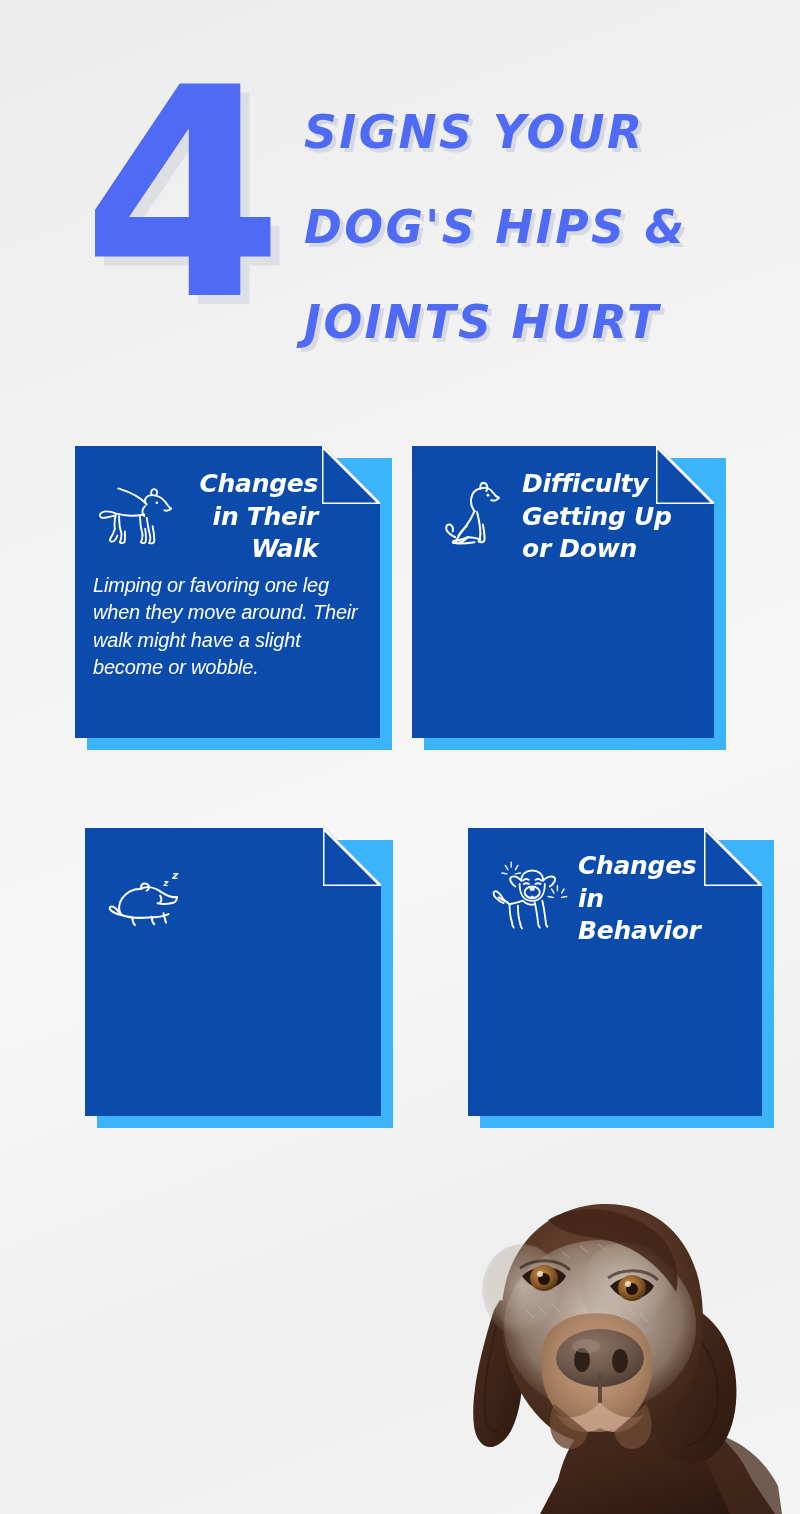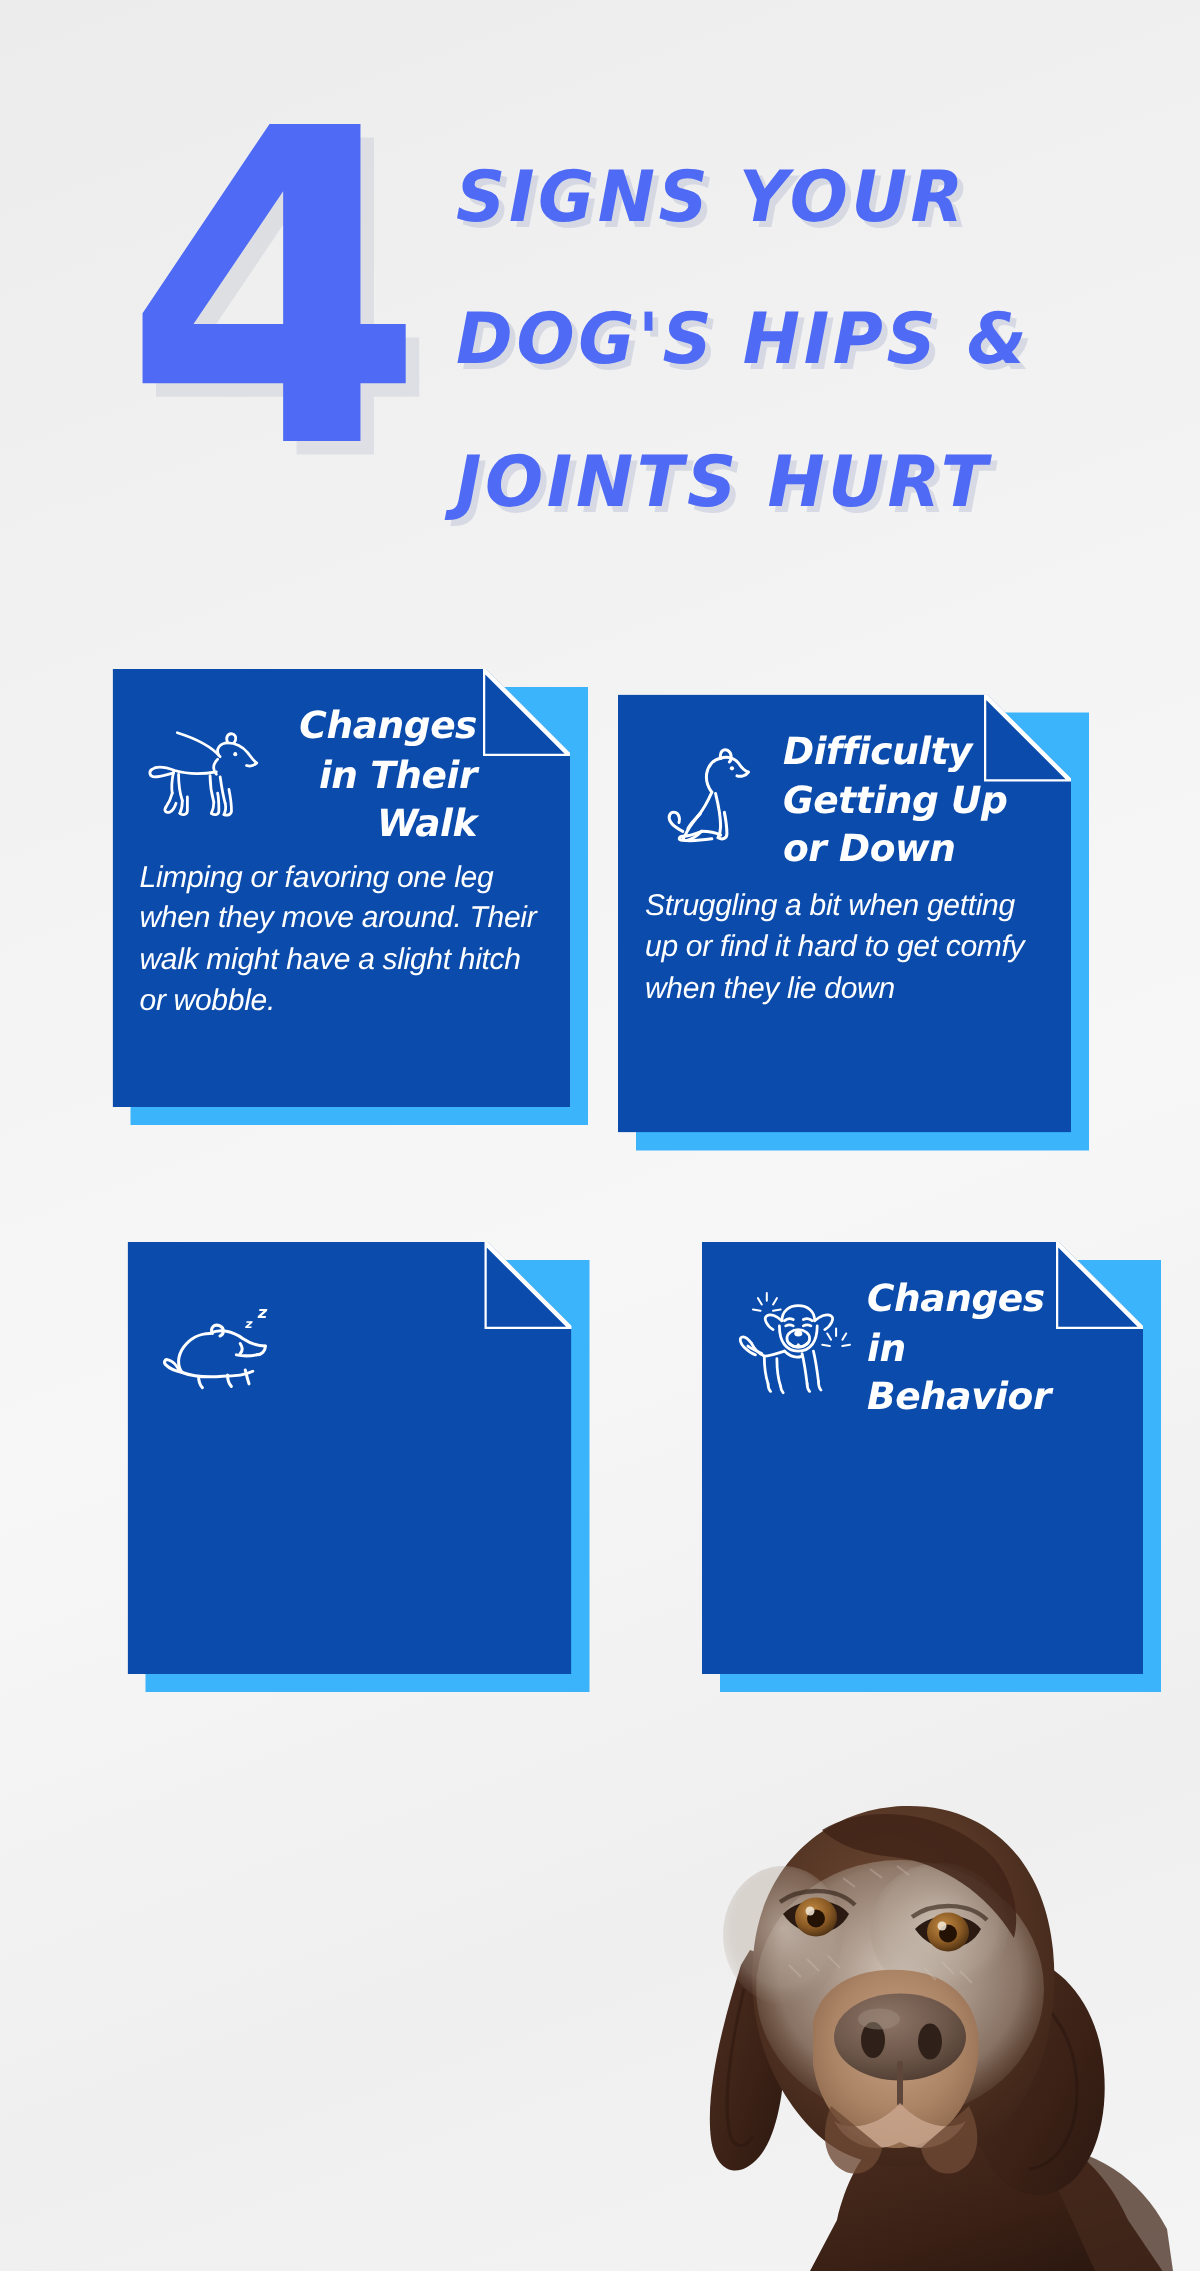--- a/index.html
+++ b/index.html
@@ -111,21 +111,21 @@
     font-family:"Liberation Sans", sans-serif;
     font-size:20px;
     line-height:1.38;
     color:#ffffff;
     margin-top:6px;
     letter-spacing:-0.2px;
   }
 
   
   #card-1 { left:75px;  top:446px; width:305px; height:292px; }
-  #card-2 { left:412px; top:463px; width:302px; height:292px; }
+  #card-2 { left:412px; top:446px; width:302px; height:292px; }
   #card-3 { left:85px;  top:828px; width:296px; height:288px; }
   #card-4 { left:420px; top:828px; width:294px; height:288px;margin-left:48px; }
 
   #card-3 .card-body { margin-top:2px; }
   #card-4 .card-body { margin-top:2px; }
   #card-2 .card-body { margin-top:8px; }
 
   
   .dog-photo {
     position:absolute;
@@ -172,21 +172,21 @@
             <path d="M56 56 C56 63 57 70 59 77"></path>
             <path d="M59 77 C59 81 58 84 57 86"></path>
             <path d="M57 86 C60 88 63 87 63 84 C63 79 63 74 62 70"></path>
             <path d="M64 57 C65 64 66 71 68 78"></path>
             <path d="M68 78 C69 82 68 85 67 87"></path>
             <path d="M67 87 C70 88 73 87 73 84 C73 78 72 72 71 67"></path>
           </svg>
         </div>
         <div class="card-heading head-right">Changes in Their Walk</div>
       </div>
-      <div class="card-body">Limping or favoring one leg when they move around. Their walk might have a slight hitch or wobble.</div>
+      <div class="card-body">Limping or favoring one leg when they move around. Their walk might have a slight become or wobble.</div>
     </div>
     <div class="fold">
       <svg width="58" height="58" viewBox="0 0 58 58">
         <polygon points="0,0 58,58 0,58" fill="#0a4bac" transform="translate(0,0) rotate(0)"></polygon>
         <polygon points="0,0 58,58 0,58" fill="#0a4bac" stroke="#ffffff" stroke-width="3"></polygon>
       </svg>
     </div>
   </div>
 
   <div class="card-wrap" id="card-2">
@@ -207,21 +207,20 @@
             <path d="M42 68 C38 73 34 78 32 83"></path>
             <path d="M32 83 C29 86 31 88 34 87 C38 86 42 83 45 80"></path>
             <path d="M45 80 C50 80 56 81 60 83"></path>
             <path d="M44 66 C40 70 36 74 34 78"></path>
             <path d="M30 80 C26 78 22 76 20 72 C18 68 20 64 24 65 C27 66 28 70 27 73"></path>
             <path d="M45 80 C40 82 34 84 30 84 C27 84 26 87 29 87 C36 88 46 87 53 86"></path>
           </svg>
         </div>
         <div class="card-heading head-left">Difficulty Getting Up or Down</div>
       </div>
-      <div class="card-body">Struggling a bit when getting up or find it hard to get comfy when they lie down</div>
     </div>
     <div class="fold">
       <svg width="58" height="58" viewBox="0 0 58 58">
         <polygon points="0,0 58,58 0,58" fill="#0a4bac" stroke="#ffffff" stroke-width="3"></polygon>
       </svg>
     </div>
   </div>
 
   <div class="card-wrap" id="card-3">
     <div class="card-shadow"></div>

